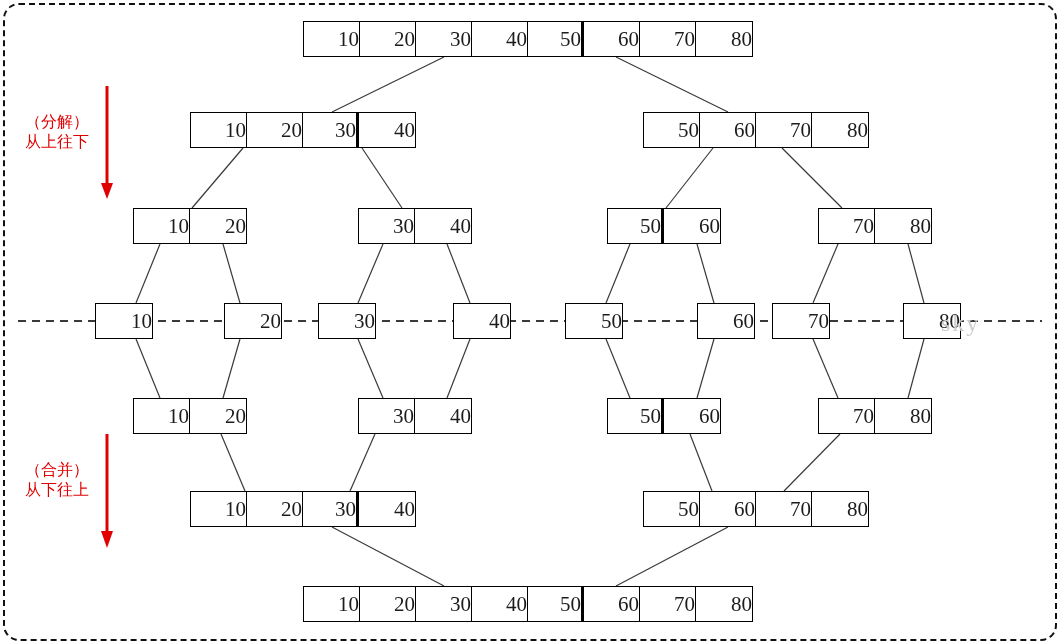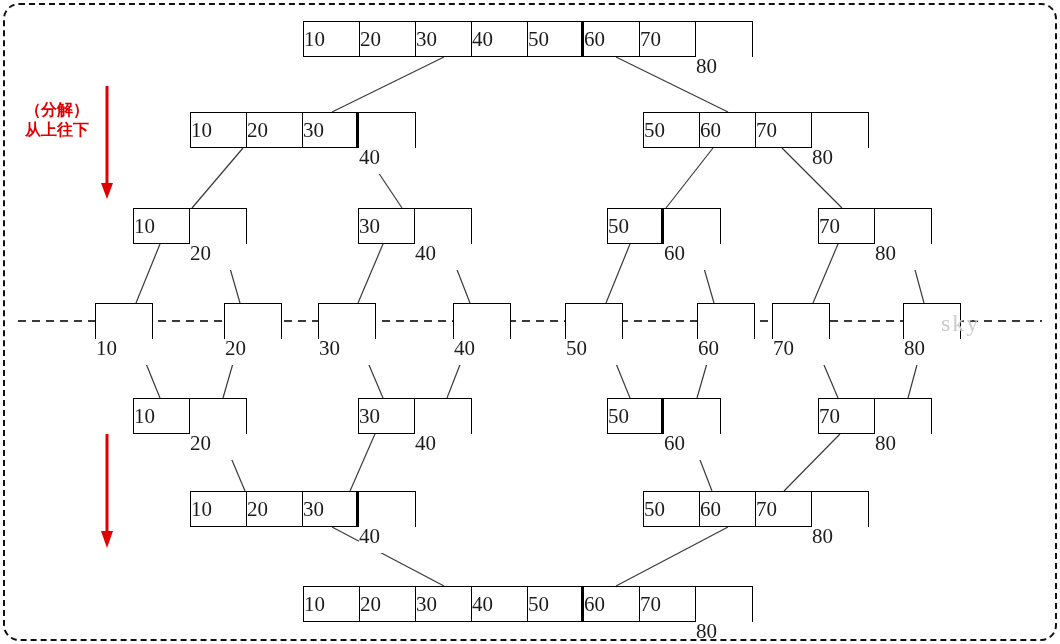--- a/index.html
+++ b/index.html
@@ -10,25 +10,25 @@
   .frame{
     position:absolute;left:3px;top:3px;right:3px;bottom:3px;
     border:2px dashed #111;border-radius:16px;pointer-events:none;
   }
   #wires{position:absolute;left:0;top:0;}
   .arr{
     position:absolute;display:flex;background:#fff;border:1px solid #000;
     box-sizing:border-box;height:36px;
   }
   .cell{
-    width:56px;height:34px;line-height:34px;text-align:left;
+    width:56px;height:34px;line-height:34px;text-align:right;
     font-size:21px;color:#1c1c1c;box-sizing:border-box;
     border-right:1px solid #000;background:#fff;
   }
-  .cell.last{border-right:none;margin-top:27px;}
+  .cell.last{border-right:none;}
   .cell.thick{border-right:3px solid #000;}
   .redlabel{
     position:absolute;width:84px;text-align:center;
     font-size:16px;line-height:20px;color:#e00000;
     font-family:"Liberation Sans","DejaVu Sans",sans-serif;
   }
   .watermark{
     position:absolute;font-size:24px;color:#cccccc;letter-spacing:2px;
     font-family:"Liberation Serif","DejaVu Serif",serif;
   }
@@ -169,22 +169,26 @@
         <div class="cell">20</div>
         <div class="cell">30</div>
         <div class="cell">40</div>
         <div class="cell thick">50</div>
         <div class="cell">60</div>
         <div class="cell">70</div>
         <div class="cell last">80</div>
       </div>
     </div>
 
-  <div class="redlabel" id="lbl-decompose" style="left: 15px; top: 100px; font-weight: bold;">
+  <div class="redlabel" id="lbl-decompose" style="left: 15px; top: 112px;">
     <div>（分解）</div>
     <div>从上往下</div>
   </div>
 
+  <div class="redlabel" id="lbl-merge" style="left: 15px; top: 460px;">
+    <div>（合并）</div>
+    <div>从下往上</div>
+  </div>
 
   <span class="watermark" id="wm" style="left: 941px; top: 310px;">sky</span>
 
   <div class="frame"></div>
 </div>
 
 </body></html>

